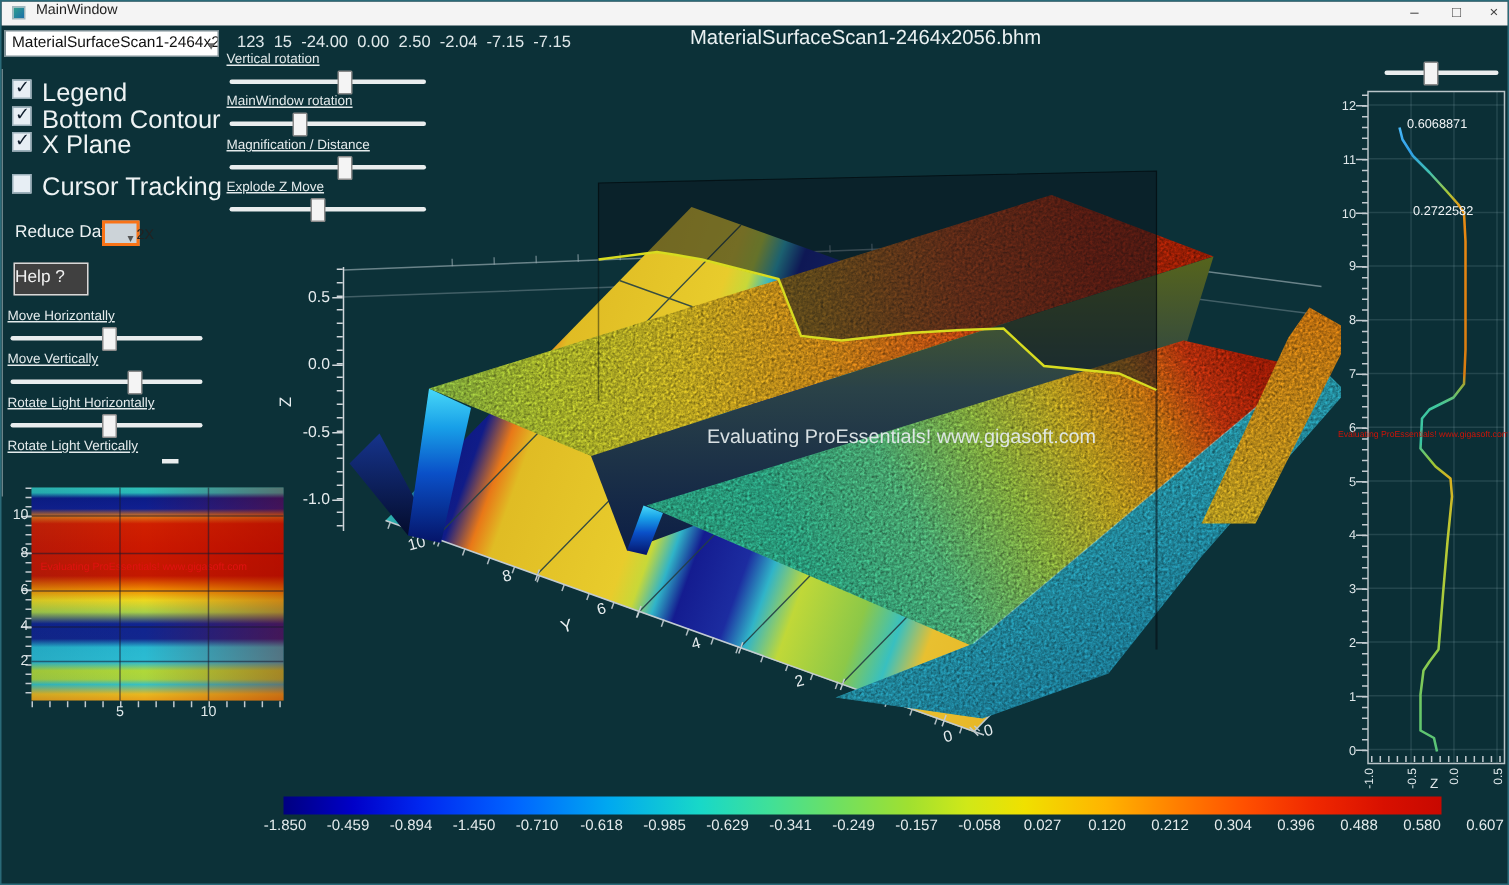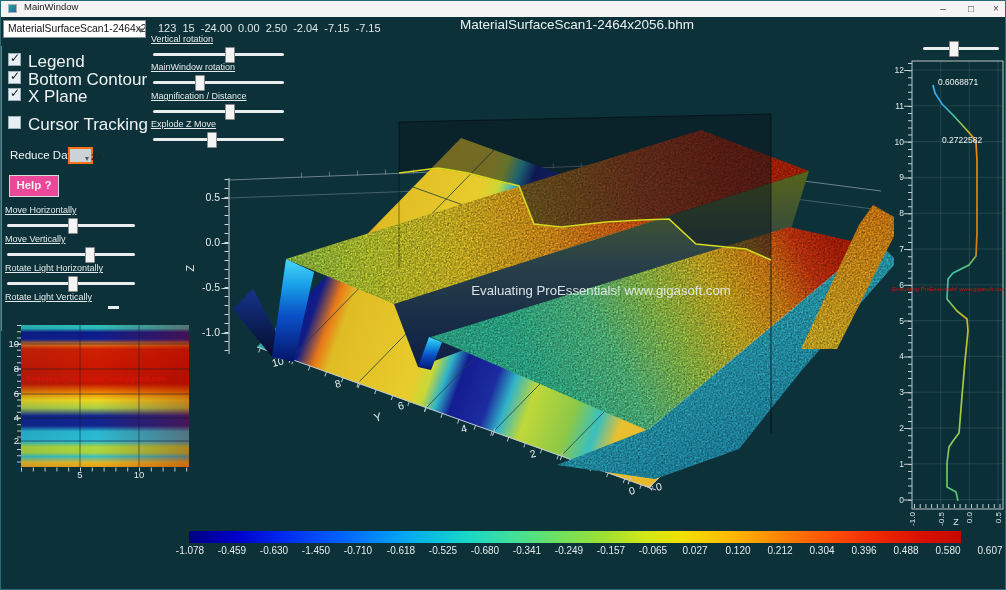--- a/index.html
+++ b/index.html
@@ -22,21 +22,21 @@
   .slider{height:16px;}
   .track{position:absolute;left:0;top:6px;height:3px;width:100%;background:#e9edee;border-radius:2px;}
   .thumb{position:absolute;top:0px;width:8px;height:14px;background:#f4f4f4;border:1px solid #8a8a8a;border-radius:1px;}
   
   .cb{position:absolute;left:7px;width:13px;height:13px;background:#e7eef4;border:1px solid #9bb0ba;box-sizing:border-box;}
   .cb.checked::after{content:"\2713";position:absolute;left:1px;top:-3px;font-size:12px;color:#0d1b2a;font-weight:bold;}
   .cb-label{position:absolute;left:27px;top:-1px;font-size:17px;color:#eef3f4;white-space:nowrap;text-align:right;}
   #reduce-label{left:9px;top:148px;font-size:11.5px;color:#eef3f4;}
   #reduce-combo{left:67px;top:146px;width:16px;height:17px;background:#ccd3d8;border:2px solid #f97316;box-sizing:border-box;font-size:9.5px;color:#222;line-height:15px;padding-left:21px;}
   #reduce-combo .arrow{position:absolute;right:2px;top:2px;font-size:8px;color:#555;}
-  #help-btn{left:8px;top:174px;width:48px;height:20px;background:#ec4899;border:1px solid #d8d8d8;color:#f2f2f2;font-size:11.5px;text-align:center;line-height:18px;font-weight:bold;}
+  #help-btn{left:8px;top:174px;width:48px;height:20px;background:#404040;border:1px solid #d8d8d8;color:#f2f2f2;font-size:11.5px;text-align:left;line-height:18px;}
   #left-edge-line{left:0;top:45px;width:1px;height:285px;background:#b9c6ca;opacity:.55;}
   
   #minimap{left:20px;top:324px;width:168px;height:142px;
     background:linear-gradient(180deg,#30c0b8 0%,#28b8b8 2.5%,#0c1c88 5%,#101f90 10%,#e07818 13.5%,#d02000 17%,#cc1800 28%,#c41800 41.5%,#f08c00 48%,#ecd820 53%,#a8d048 58.5%,#102490 64%,#12268e 71%,#28b8d0 75%,#2cbcd2 82%,#b0d838 86%,#a8d440 90%,#38c0c0 92.5%,#e8b820 97%,#e8a018 100%);}
   #minimap .tint{position:absolute;left:0;top:0;width:100%;height:100%;background:linear-gradient(90deg,rgba(0,30,70,0.10) 0%,rgba(140,10,0,0.0) 45%,rgba(150,0,0,0.38) 100%);}
   #minimap .wm{position:absolute;left:6px;top:50px;font-size:7px;color:#e01210;white-space:nowrap;}
   .mm-ylbl{position:absolute;width:15px;text-align:right;font-size:9.5px;color:#dfe8ea;}
   .mm-xlbl{position:absolute;width:20px;text-align:center;font-size:9.5px;color:#dfe8ea;top:144px;}
   
   #colorbar{left:188px;top:530px;width:772px;height:12px;
@@ -341,32 +341,32 @@
   <span class="mm-xlbl" style="left:49px">5</span>
   <span class="mm-xlbl" style="left:108px">10</span>
 </div>
 
 <div class="abs slider" style="left:922px;top:40px;width:76px">
   <div class="track"></div>
   <div class="thumb" style="left:calc(40% - 4px)"></div>
 </div>
 
 <div id="colorbar" class="abs"></div>
-<span class="cbar-lbl" style="left:165px">-1.078</span>
+<span class="cbar-lbl" style="left:165px">-1.850</span>
 <span class="cbar-lbl" style="left:207px">-0.459</span>
-<span class="cbar-lbl" style="left:249px">-0.630</span>
+<span class="cbar-lbl" style="left:249px">-0.894</span>
 <span class="cbar-lbl" style="left:291px">-1.450</span>
 <span class="cbar-lbl" style="left:333px">-0.710</span>
 <span class="cbar-lbl" style="left:376px">-0.618</span>
-<span class="cbar-lbl" style="left:418px">-0.525</span>
-<span class="cbar-lbl" style="left:460px">-0.680</span>
+<span class="cbar-lbl" style="left:418px">-0.985</span>
+<span class="cbar-lbl" style="left:460px">-0.629</span>
 <span class="cbar-lbl" style="left:502px">-0.341</span>
 <span class="cbar-lbl" style="left:544px">-0.249</span>
 <span class="cbar-lbl" style="left:586px">-0.157</span>
-<span class="cbar-lbl" style="left:628px">-0.065</span>
+<span class="cbar-lbl" style="left:628px">-0.058</span>
 <span class="cbar-lbl" style="left:670px">0.027</span>
 <span class="cbar-lbl" style="left:713px">0.120</span>
 <span class="cbar-lbl" style="left:755px">0.212</span>
 <span class="cbar-lbl" style="left:797px">0.304</span>
 <span class="cbar-lbl" style="left:839px">0.396</span>
 <span class="cbar-lbl" style="left:881px">0.488</span>
 <span class="cbar-lbl" style="left:923px">0.580</span>
 <span class="cbar-lbl" style="left:965px">0.607</span>
 
 </body></html>

